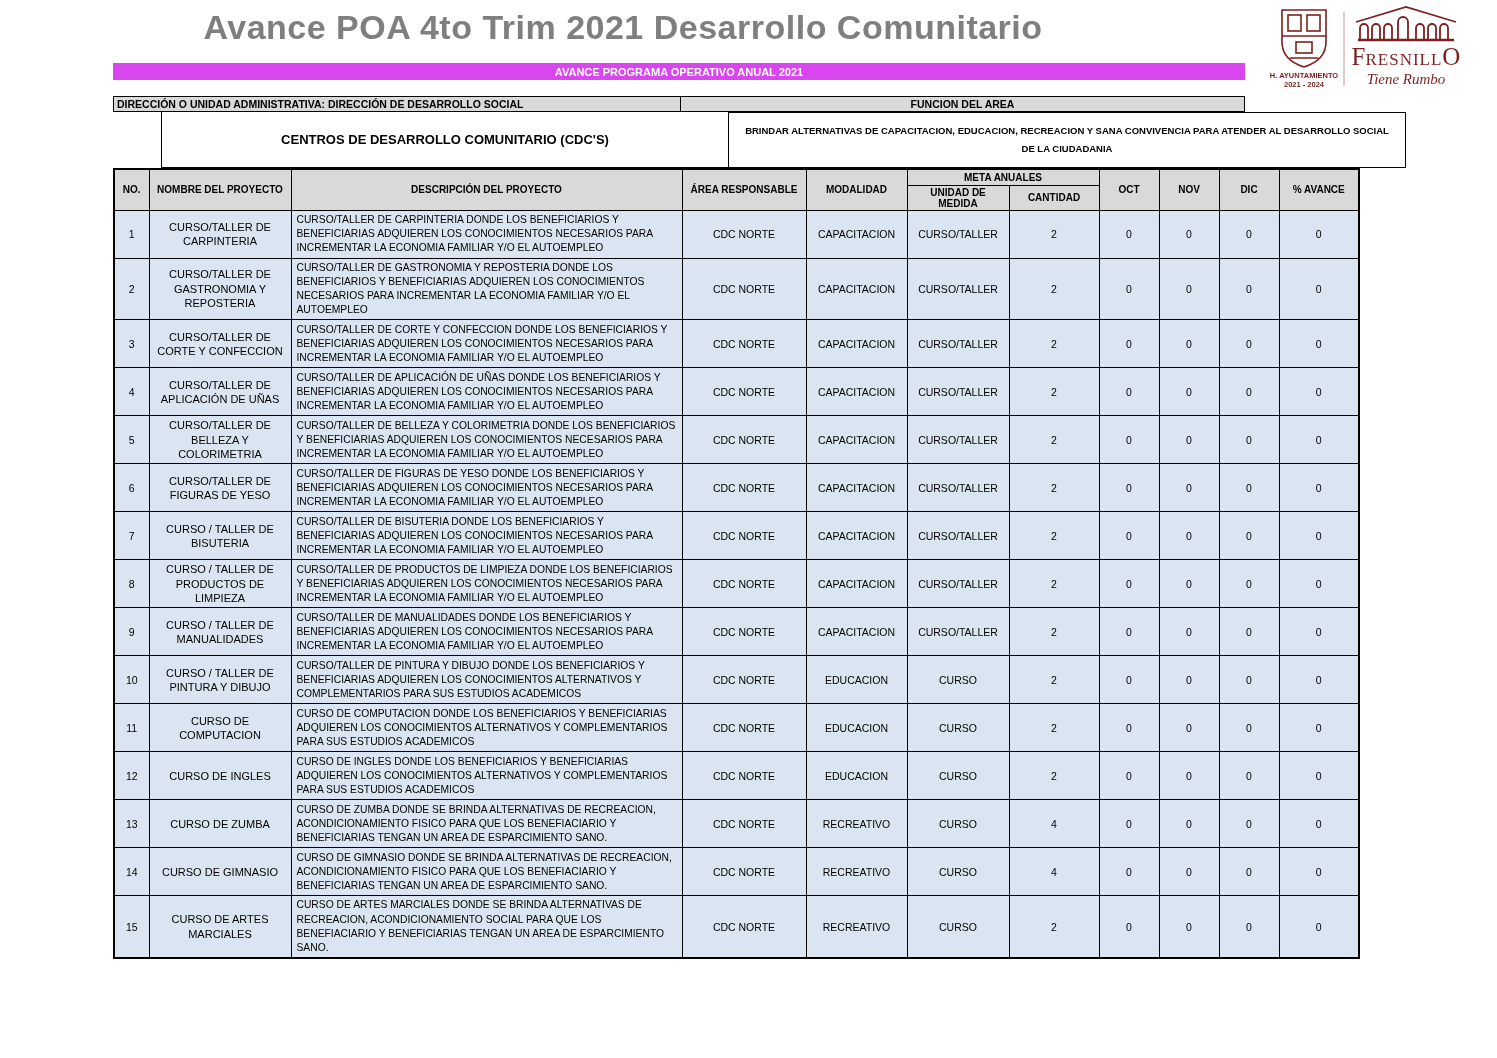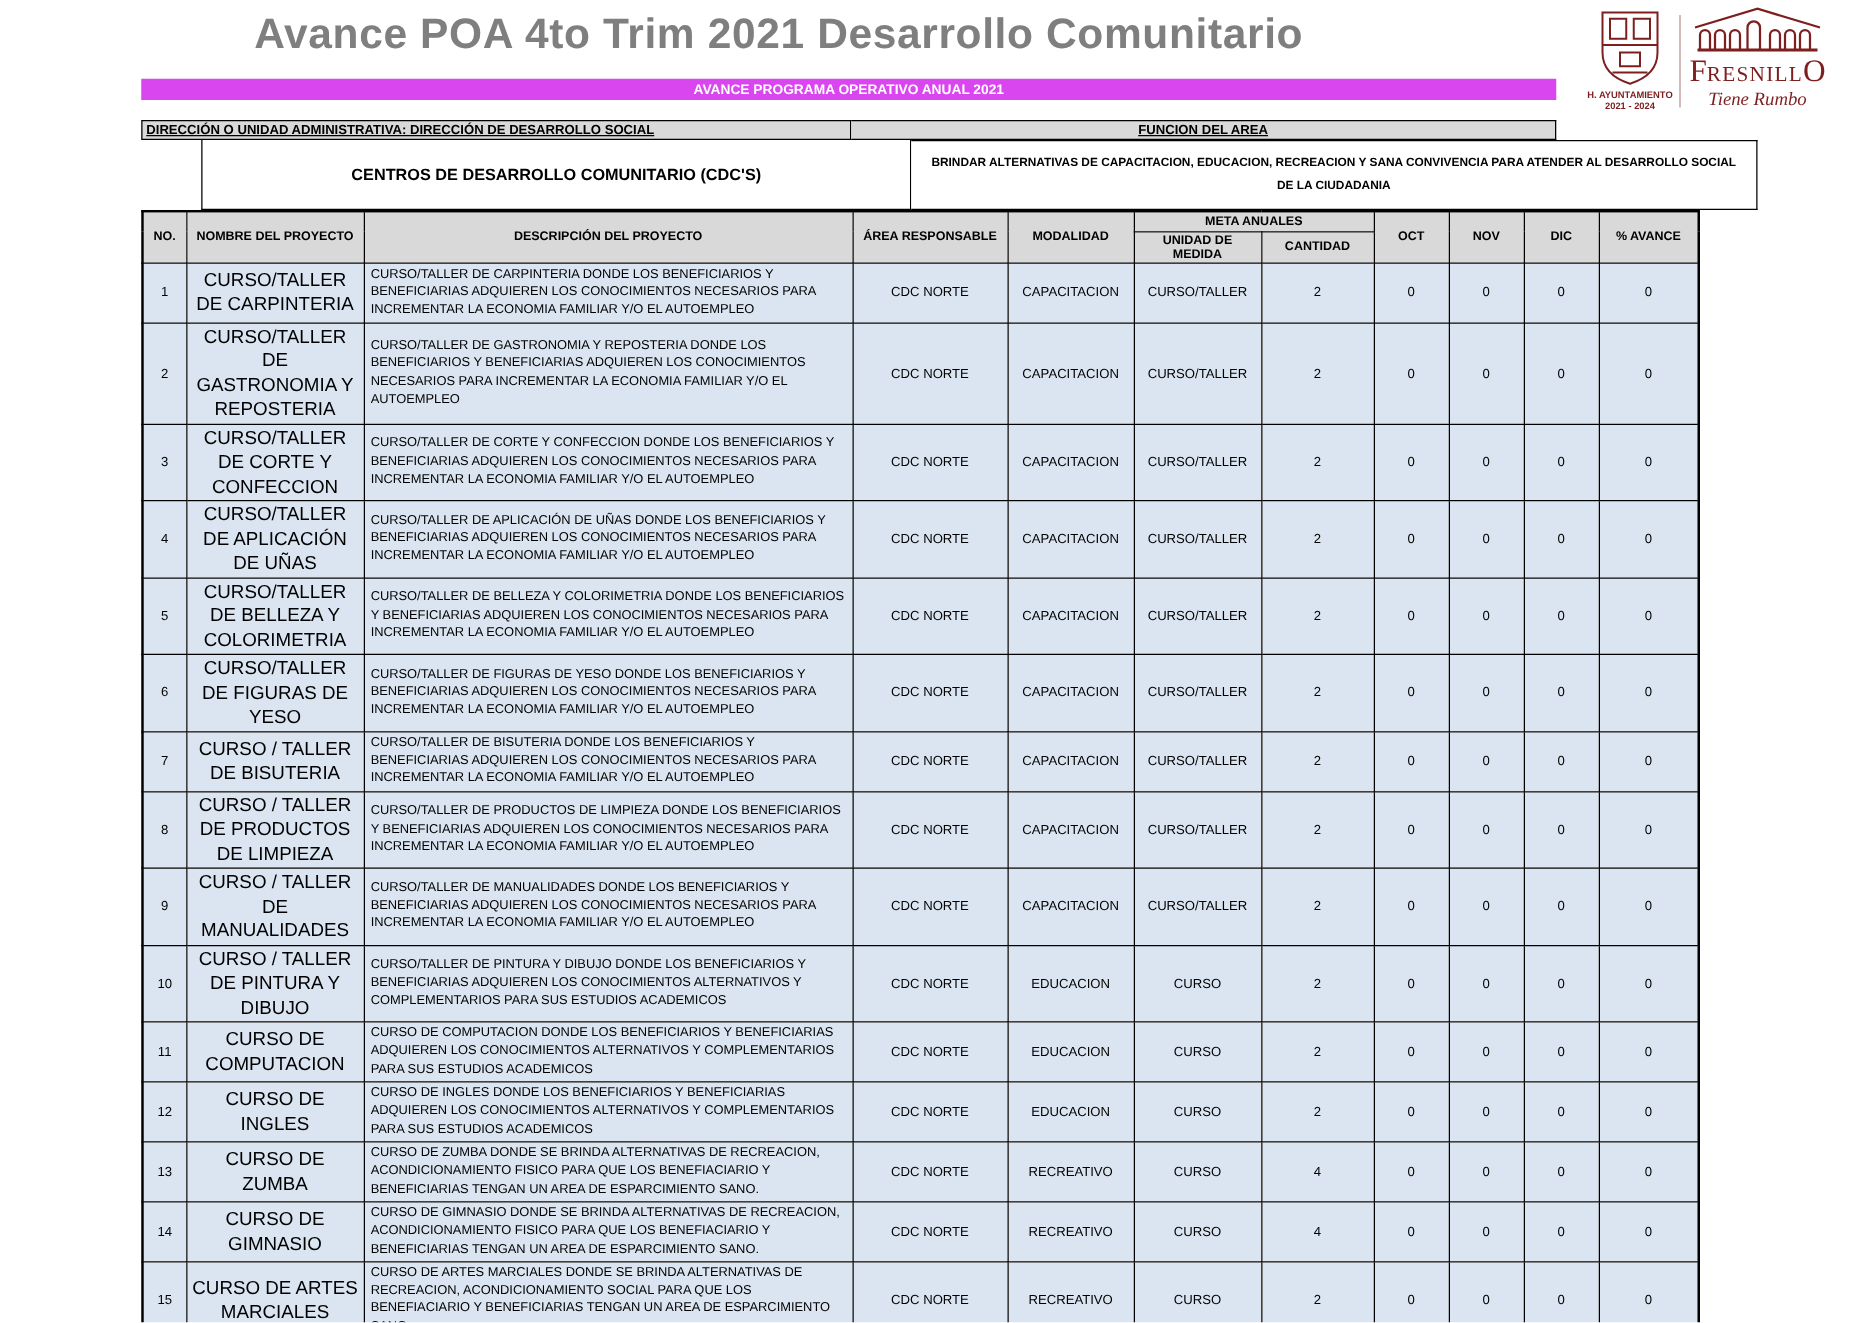--- a/index.html
+++ b/index.html
@@ -8,38 +8,38 @@
   .page-title{position:absolute;left:113px;top:8px;width:1020px;text-align:center;
         font-size:34px;font-weight:bold;color:#7f7f7f;letter-spacing:.5px;}
   
   .redbar{position:absolute;left:113px;top:63px;width:1132px;height:17px;background:#d946ef;
         color:#fff;font-weight:bold;font-size:11px;display:flex;align-items:center;justify-content:center;}
   .trimestre{position:absolute;left:113px;top:80px;width:1132px;height:16px;
         border-bottom:2.5px solid #000;font-weight:bold;font-size:11px;display:flex;align-items:center;justify-content:center;}
   
   .rowA{position:absolute;left:113px;top:96px;width:1132px;height:16px;display:flex;}
   .rowA .cell{background:#d9d9d9;border:1px solid #000;font-weight:bold;font-size:10.5px;
-        display:flex;align-items:center;box-sizing:border-box;text-decoration:underline;}
+        display:flex;align-items:center;box-sizing:border-box;}
   .rowA .left{width:568px;padding-left:3px;}
   .rowA .right{width:564px;justify-content:center;border-left:none;}
   .rowB{position:absolute;left:113px;top:112px;width:1245px;height:56px;display:flex;padding-left:48px;}
   .rowB .cell{background:#fff;border:1.5px solid #000;box-sizing:border-box;display:flex;
         align-items:center;justify-content:center;text-align:center;font-weight:bold;}
   .rowB .left{width:568px;font-size:13px;border-top:none;}
   .rowB .right{width:677px;font-size:9.5px;border-left:none;padding:0 10px;line-height:1.9;}
   
   table.poa{position:absolute;left:113px;top:168px;width:1245px;border-collapse:collapse;
         table-layout:fixed;border:2px solid #000;}
   table.poa th, table.poa td{border:1px solid #000;box-sizing:border-box;overflow:hidden;}
   table.poa th{background:#d9d9d9;font-size:10px;font-weight:bold;text-align:center;
         padding:1px 2px;height:16px;}
   table.poa td{background:#dbe5f1;font-size:10.5px;text-align:center;vertical-align:middle;
         height:48px;padding:1px 3px;}
   table.poa td.c-descripcion{text-align:left;font-size:10.3px;line-height:1.38;padding:2px 5px;}
-  table.poa td.c-nombre{font-size:15px;line-height:1.3;margin-left:11px;}
+  table.poa td.c-nombre{font-size:11px;line-height:1.3;margin-left:11px;}
   
   .logo{position:absolute;left:1260px;top:2px;width:215px;height:100px;}
 </style>
 </head>
 <body>
 
 <div class="page">
 
   <div class="page-title">Avance POA 4to Trim 2021 Desarrollo Comunitario</div>
 

